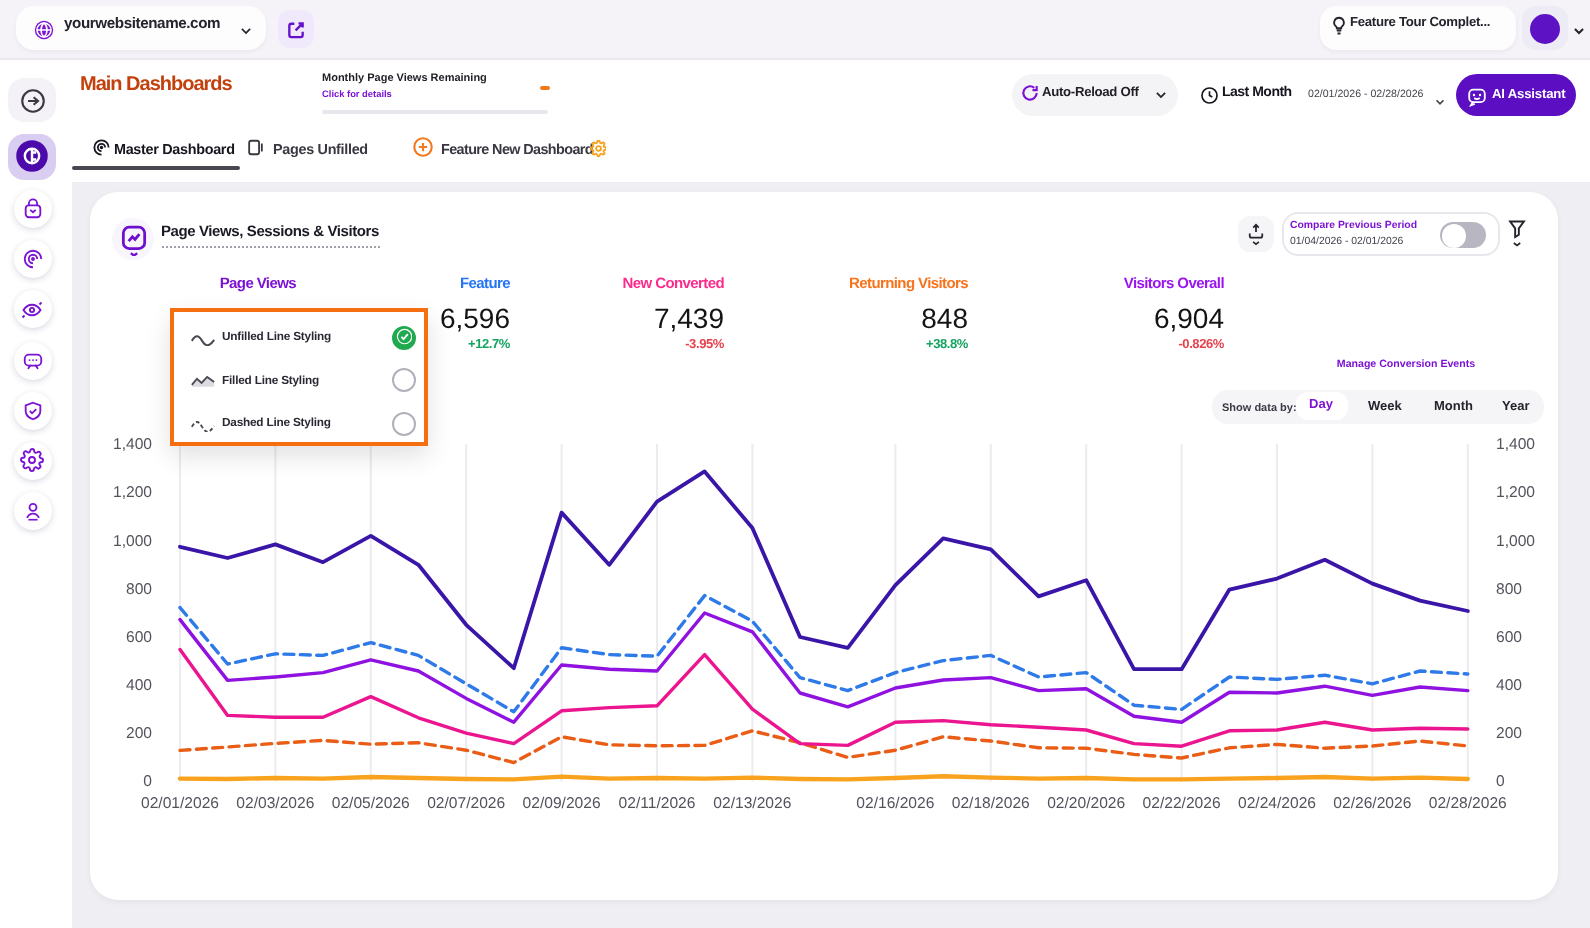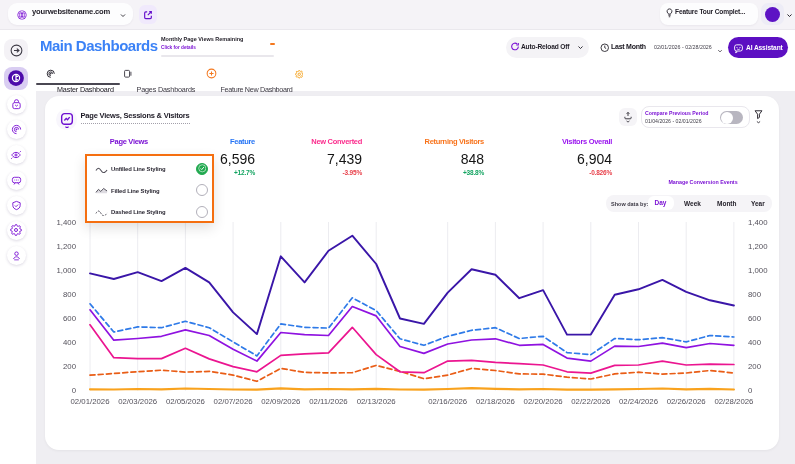--- a/index.html
+++ b/index.html
@@ -15,32 +15,32 @@
   #featpill { position:absolute; left:660px; top:3px; width:98px; height:22px; background:#fdfdfe; border-radius:8px; box-shadow:0 1px 2px rgba(30,20,50,.05); }
   #feattext { position:absolute; left:675px; top:8px; font-size:6.6px; font-weight:bold; letter-spacing:-.15px; color:#26232c; }
   #avatarbox { position:absolute; left:761px; top:3px; width:23px; height:22px; background:#edecf6; border-radius:7px; }
   #avatarbox .circ { position:absolute; left:4px; top:3.5px; width:15px; height:15px; border-radius:50%; background:#5d13c4; }
   
   #sidebar { position:absolute; left:0; top:30px; width:36px; height:434px; background:#fff; }
   .sbtn { position:absolute; left:4px; width:24px; height:22px; border-radius:8px; display:flex; align-items:center; justify-content:center; }
   .sico { width:19px; height:19px; border-radius:50%; background:#fff; box-shadow:0 1px 3px rgba(40,20,80,.16); display:flex; align-items:center; justify-content:center; }
   
   #header { position:absolute; left:36px; top:30px; width:759px; height:61px; background:#fff; }
-  #h1 { position:absolute; left:4px; top:6.5px; font-size:15px; font-weight:bold; color:#3b82f6; letter-spacing:-.5px; }
+  #h1 { position:absolute; left:4px; top:6.5px; font-size:10px; font-weight:bold; color:#c2410c; letter-spacing:-.5px; }
   #mpv1 { position:absolute; left:125.4px; top:5.5px; font-size:11px; font-weight:bold; color:#201d26; transform:scale(.5); transform-origin:0 0; }
   #mpv2 { position:absolute; left:125.4px; top:13.5px; font-size:9.4px; font-weight:bold; color:#7b12d4; transform:scale(.5); transform-origin:0 0; }
   #mpvbar { position:absolute; left:125.4px; top:24.5px; width:113px; height:2.6px; background:#e9e7ec; border-radius:2px; }
   #mpvdash { position:absolute; left:234px; top:12.5px; width:5.4px; height:2.4px; background:#f4781e; border-radius:2px; }
   #reload { position:absolute; left:470px; top:6.5px; width:83px; height:21px; background:#f4f3f6; border-radius:10.5px; }
   #reloadtxt { position:absolute; left:485px; top:13px; font-size:6.6px; font-weight:bold; letter-spacing:-.15px; color:#201d26; }
   #lastmonth { position:absolute; left:575px; top:13px; font-size:7px; font-weight:bold; letter-spacing:-.25px; color:#17141d; }
   #daterange { position:absolute; left:618px; top:13.5px; font-size:10.6px; color:#44414c; transform:scale(.5); transform-origin:0 0; }
   #aibtn { position:absolute; left:691.5px; top:7px; width:60px; height:21px; background:#5c0fc2; border-radius:10.5px; }
   #aitxt { position:absolute; left:710px; top:14px; font-size:6.6px; font-weight:bold; letter-spacing:-.1px; color:#fff; }
-  .tablbl { position:absolute; top:40px; font-size:7.2px; font-weight:normal; letter-spacing:-.15px; color:#3a3741;margin-top:15px; }
+  .tablbl { position:absolute; top:40px; font-size:7.2px; font-weight:bold; letter-spacing:-.15px; color:#3a3741; }
   #tabline { position:absolute; left:0px; top:52.5px; width:84px; height:2.4px; background:#4a4752; border-radius:1px; }
   
   #card { position:absolute; left:45px; top:96px; width:734px; height:354px; background:#fff; border-radius:14px; box-shadow:0 1px 3px rgba(0,0,0,.05); }
   #cardtitle { position:absolute; left:35.5px; top:14.5px; font-size:7.5px; font-weight:bold; letter-spacing:-.2px; color:#1c1924; border-bottom:1px dotted #a3a0aa; padding-bottom:3.5px; }
   #titleicon { position:absolute; left:11px; top:13px; width:21px; height:21px; background:#f8f6fc; border-radius:50%; display:flex; align-items:center; justify-content:center; }
   #dlbtn { position:absolute; left:574px; top:12px; width:18px; height:18px; background:#f5f4f7; border-radius:6px; display:flex; align-items:center; justify-content:center; }
   #cmp1 { position:absolute; left:600px; top:14px; font-size:10.4px; font-weight:bold; color:#7b12d4; transform:scale(.5); transform-origin:0 0; }
   #cmp2 { position:absolute; left:600px; top:21.5px; font-size:10.4px; color:#44414c; transform:scale(.5); transform-origin:0 0; }
   #toggle { position:absolute; left:675px; top:15px; width:23px; height:13px; background:#b8b6c0; border-radius:6.5px; }
   #toggle .knob { position:absolute; left:.5px; top:.5px; width:12px; height:12px; border-radius:50%; background:#fff; }
@@ -211,21 +211,21 @@
       <path d="M12 21a9 9 0 1 1 9-9"></path>
       <path d="M12 16.6a4.6 4.6 0 1 1 4.6-4.6"></path>
       <circle cx="12" cy="12" r="1.1" fill="#1a1722"></circle>
     </svg>
   <span class="tablbl" style="left:21px;color:#17141d">Master Dashboard</span>
   <div id="tabline"></div>
   <svg class="abs" style="left:87px;top:38.5px" width="9.5" height="9.5" viewBox="0 0 24 24" fill="none" stroke="#3a3741" stroke-width="2.3">
       <rect x="4" y="3.5" width="12.5" height="17" rx="2.5"></rect>
       <path d="M20 7v10"></path>
     </svg>
-  <span class="tablbl" style="left:100.5px">Pages Dashboards</span>
+  <span class="tablbl" style="left:100.5px">Pages Unfilled</span>
   <svg class="abs" style="left:169.5px;top:38px" width="11" height="11" viewBox="0 0 24 24" fill="none" stroke="#f4781e" stroke-width="2.3">
       <circle cx="12" cy="12" r="9.5"></circle>
       <path d="M12 7.5v9M7.5 12h9"></path>
     </svg>
   <span class="tablbl" style="left:184.5px;letter-spacing:-.3px">Feature New Dashboard</span>
   <svg class="abs" style="left:258.5px;top:40px" width="8.5" height="8.5" viewBox="0 0 24 24" fill="none" stroke="#f5a21d" stroke-width="2.6">
       <circle cx="12" cy="12" r="3.4"></circle>
       <path d="M19.4 15a1.7 1.7 0 0 0 .3 1.9 2 2 0 1 1-2.8 2.8 1.7 1.7 0 0 0-1.9-.3 1.7 1.7 0 0 0-1 1.5 2 2 0 1 1-4 0 1.7 1.7 0 0 0-1-1.5 1.7 1.7 0 0 0-1.9.3 2 2 0 1 1-2.8-2.8 1.7 1.7 0 0 0 .3-1.9 1.7 1.7 0 0 0-1.5-1 2 2 0 1 1 0-4 1.7 1.7 0 0 0 1.5-1 1.7 1.7 0 0 0-.3-1.9 2 2 0 1 1 2.8-2.8 1.7 1.7 0 0 0 1.9.3 1.7 1.7 0 0 0 1-1.5 2 2 0 1 1 4 0 1.7 1.7 0 0 0 1 1.5 1.7 1.7 0 0 0 1.9-.3 2 2 0 1 1 2.8 2.8 1.7 1.7 0 0 0-.3 1.9 1.7 1.7 0 0 0 1.5 1 2 2 0 1 1 0 4 1.7 1.7 0 0 0-1.5 1z"></path>
     </svg>
 </div>

